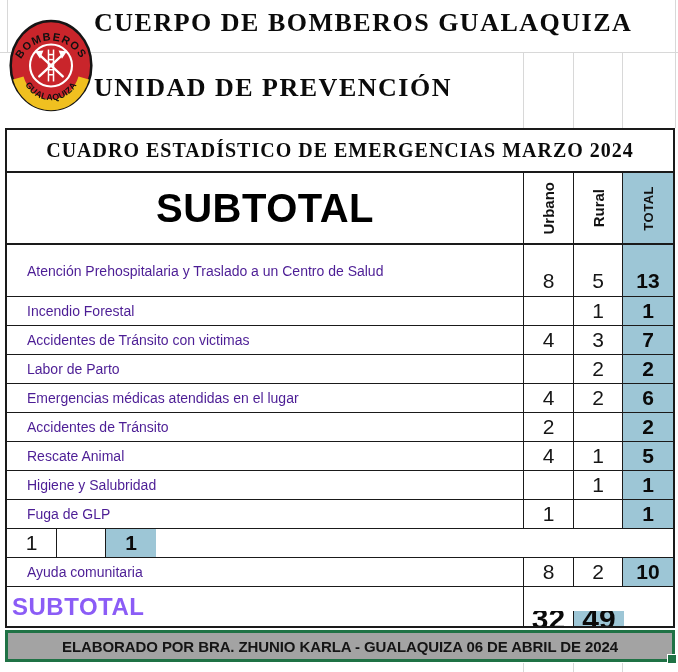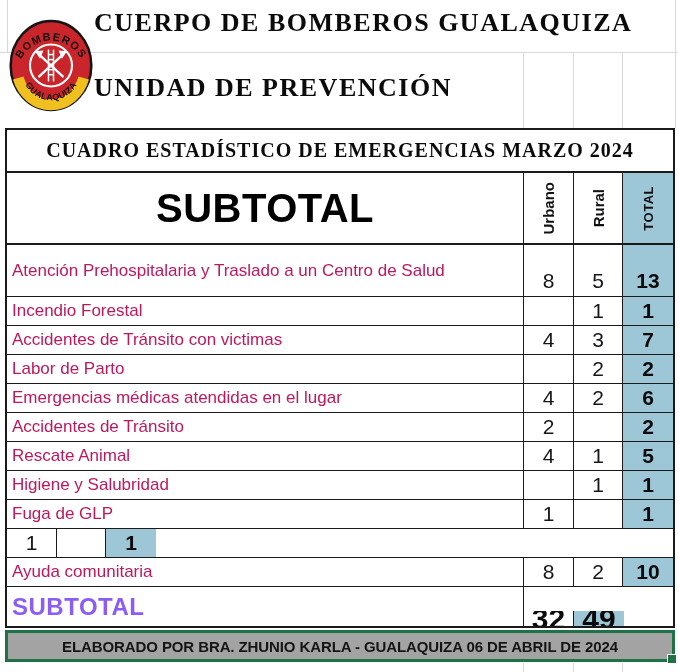--- a/index.html
+++ b/index.html
@@ -48,21 +48,21 @@
   .c-r{width:49px;}
   .c-t{width:50px;background:#9dc6d6;}
   .servicio-cell{font-size:40px;font-weight:bold;color:#000;letter-spacing:0.5px;}
   .vtext{
     writing-mode:vertical-rl;transform:rotate(180deg);
     font-weight:bold;font-size:15px;color:#111;
   }
   .vtext.small{font-size:13px;letter-spacing:0.5px;}
   .row{height:29px;border-bottom:1px solid #1a1a1a;}
   .row.first{height:52px;}
-  .row .c-name{justify-content:flex-start;padding-left:5px;font-size:17px;color:#be185d;white-space:nowrap;}
+  .row .c-name{justify-content:flex-start;padding-left:20px;font-size:14px;color:#4c1d95;white-space:nowrap;}
   .row .num{font-size:21px;color:#161616;}
   .row .c-t{font-weight:bold;color:#0a0a0a;}
   .row.first .num{align-items:flex-end;padding-bottom:3px;}
   .srow{height:39px;}
   .srow .c-name{justify-content:flex-start;padding-left:5px;font-size:24px;font-weight:bold;color:#8b5cf6;letter-spacing:0.5px;}
   .srow .num{font-size:30px;font-weight:bold;color:#0a0a0a;margin-top:24px;}
 
   
   .footer-box{
     position:absolute;left:5px;top:630px;width:670px;height:32px;

